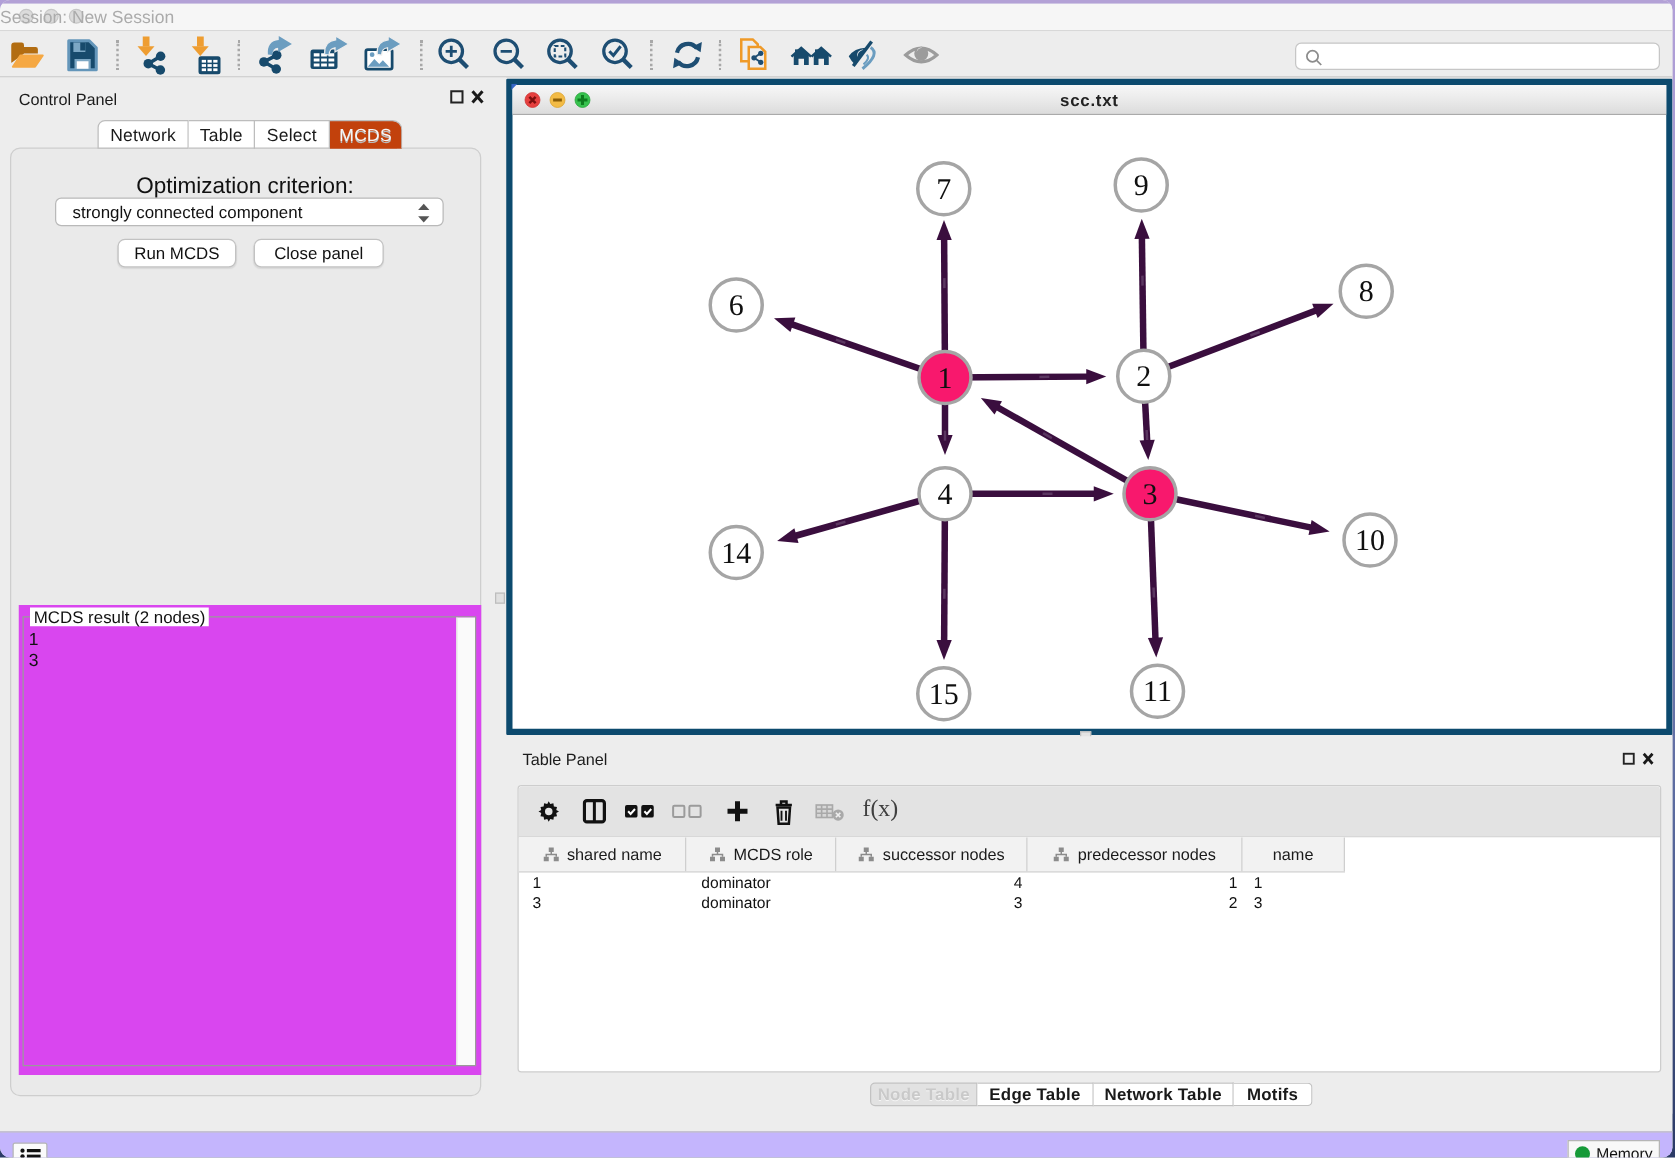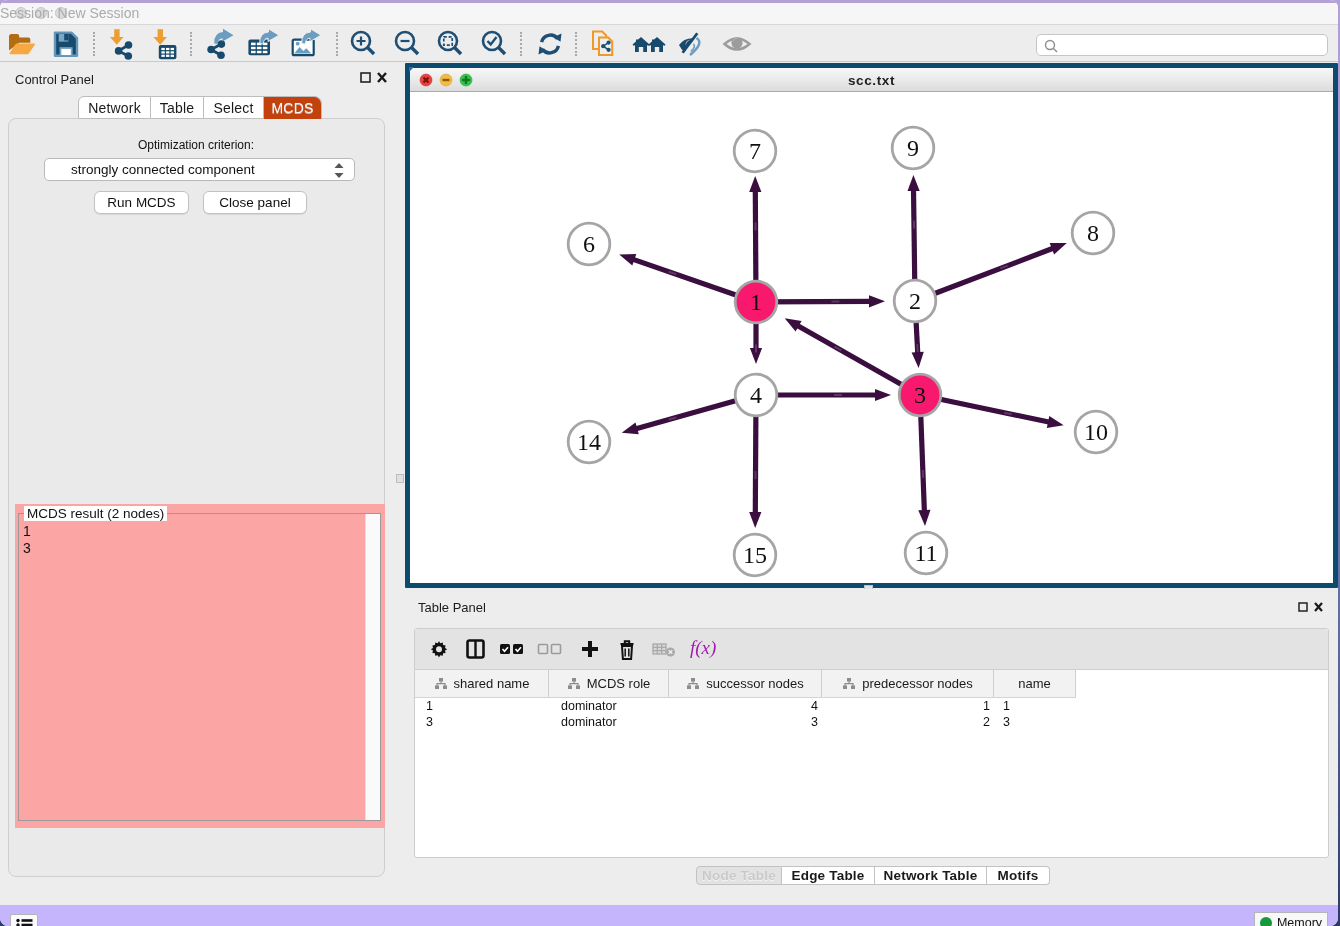--- a/index.html
+++ b/index.html
@@ -16,24 +16,24 @@
 #search{position:absolute;left:1036px;top:9px;width:292px;height:22px;background:#fff;border:1px solid #c6c6c6;border-radius:5px}
 
 #cpanel{position:absolute;left:0;top:62px;width:392px;bottom:35px;background:#ededed}
 #cpTitle{position:absolute;left:15px;top:10px;font-size:13px;color:#1c1c1c}
 #cpBody{position:absolute;left:8px;top:56px;right:7px;height:759px;background:#eaeaea;border:1px solid #cecece;border-radius:8px}
 .tabrow{position:absolute;top:34px;left:78px;height:23px;display:flex;z-index:5}
 .tab{height:23px;background:#fff;border:1px solid #bdbdbd;border-left:none;font-size:14px;font-weight:400;letter-spacing:.2px;color:#1a1a1a;display:flex;align-items:center;justify-content:center}
 .tab:nth-child(1){width:73px}.tab:nth-child(2){width:53px}.tab:nth-child(3){width:60px}.tab:nth-child(4){width:58px}
 .tab.first{border-left:1px solid #bdbdbd;border-radius:6px 0 0 0}
 .tab.dis{background:#c2410c;color:#f6f6f6;border-radius:0 8px 0 0;border-bottom:none;text-shadow:0 1px 0 #bbb}
-#optlab{position:absolute;top:76px;left:0;width:392px;text-align:center;font-size:12px;color:#111}
-#combo{position:absolute;left:44px;top:96px;width:311px;height:23px;background:#fff;border:1px solid #b9b9b9;border-radius:5px;font-size:13.5px;color:#111;line-height:21px;padding-left:26px}
+#optlab{position:absolute;top:76px;left:0;width:392px;text-align:center;font-size:18px;color:#111}
+#combo{position:absolute;left:44px;top:96px;width:311px;height:23px;background:#fff;border:1px solid #b9b9b9;border-radius:5px;font-size:13.5px;color:#111;line-height:21px;padding-left:13px}
 .btn{position:absolute;top:129px;height:23px;background:#fff;border:1px solid #c2c2c2;border-radius:6px;font-size:13.5px;color:#111;text-align:center;line-height:21px;box-shadow:0 1px 1px rgba(0,0,0,.08)}
-#mcdsbox{position:absolute;left:15px;top:442px;width:370px;height:324px;background:#fca5a5}
+#mcdsbox{position:absolute;left:15px;top:422px;width:370px;height:376px;background:#d946ef}
 #mcdsborder{position:absolute;left:3px;top:9px;right:4px;bottom:7px;border:1px solid #9a9a9a}
 #mcdslab{position:absolute;left:9px;top:2px;background:#fff;padding:0 3px;font-size:13.5px;color:#111}
 #mcdstext{position:absolute;left:8px;top:19px;font-size:14px;color:#111;line-height:17px}
 #mcdssb{position:absolute;right:5px;top:10px;bottom:8px;width:15px;background:#fafafa;border-left:1px solid #e2e2e2}
 
 #vdiv{position:absolute;left:392px;top:62px;width:13px;bottom:35px;background:#ededed}
 #vknob{position:absolute;left:4px;top:412px;width:8px;height:9px;background:#e0e0e0;border:1px solid #bdbdbd}
 
 #net{position:absolute;left:405px;top:63px;width:933px;height:525px;background:#fff;border:5px solid #0c4a6e;border-radius:1px}
 #nettb{position:absolute;left:0;top:0;right:0;height:24px;background:linear-gradient(#f7f7f7,#e9e9e9 55%,#dcdcdc);border-bottom:1px solid #aaa}
@@ -354,21 +354,21 @@
 <path d="M7.2 9.5 v8 M10.8 9.5 v8" stroke="#111" stroke-width="1.5"></path>
           </svg>
           <svg style="position:absolute;left:237px;top:10px" width="26" height="22" viewBox="0 0 26 22">
             <g stroke="#a9a9a9" fill="none" stroke-width="1.3">
               <rect x="1" y="5" width="13" height="10" fill="#d7d7d7"></rect>
               <path d="M1 8.3 h13 M1 11.6 h13 M5.3 5 v10 M9.6 5 v10"></path>
             </g>
 <circle cx="18.5" cy="13" r="4.5" fill="#a9a9a9"></circle>
             <path d="M16.7 11.2 l3.6 3.6 M20.3 11.2 l-3.6 3.6" stroke="#efefef" stroke-width="1.4"></path>
           </svg>
-          <div style="position:absolute;left:275px;top:8px;font-family:'Liberation Serif',serif;font-style:italic;font-size:19px;color:#a21caf">f(x)</div>
+          <div style="position:absolute;left:275px;top:8px;font-family:'Liberation Serif',serif;font-size:19px;color:#404040">f(x)</div>
         </div>
       <div id="thead">
         <div class="th" style="width:134px"><svg width="14" height="13" viewBox="0 0 14 13" style="margin-right:6px">
               <rect x="5" y="1" width="4" height="3.6" fill="#8c8c8c"></rect>
               <rect x="1" y="8.4" width="4" height="3.6" fill="#8c8c8c"></rect>
               <rect x="9" y="8.4" width="4" height="3.6" fill="#8c8c8c"></rect>
               <path d="M7 4.6 v2 M3 8.4 v-1.8 h8 v1.8" stroke="#8c8c8c" stroke-width="1.2" fill="none"></path>
             </svg>shared name</div>
         <div class="th" style="width:120px"><svg width="14" height="13" viewBox="0 0 14 13" style="margin-right:6px">
               <rect x="5" y="1" width="4" height="3.6" fill="#8c8c8c"></rect>

